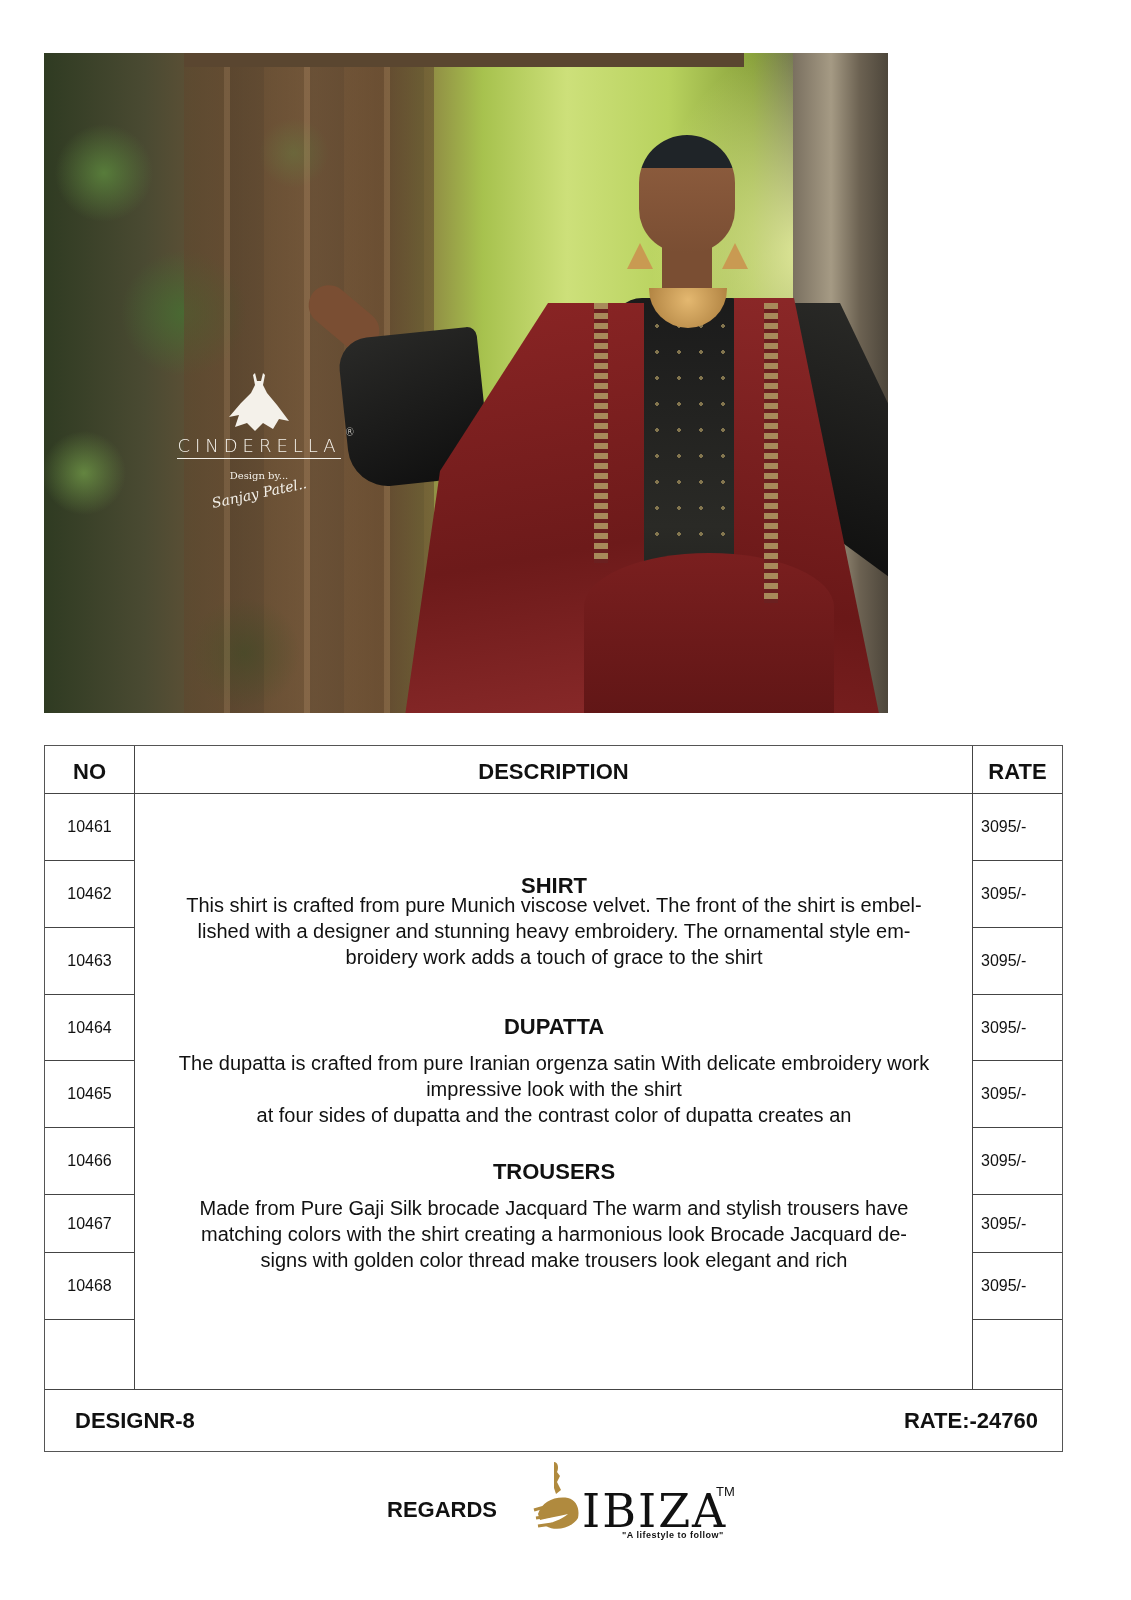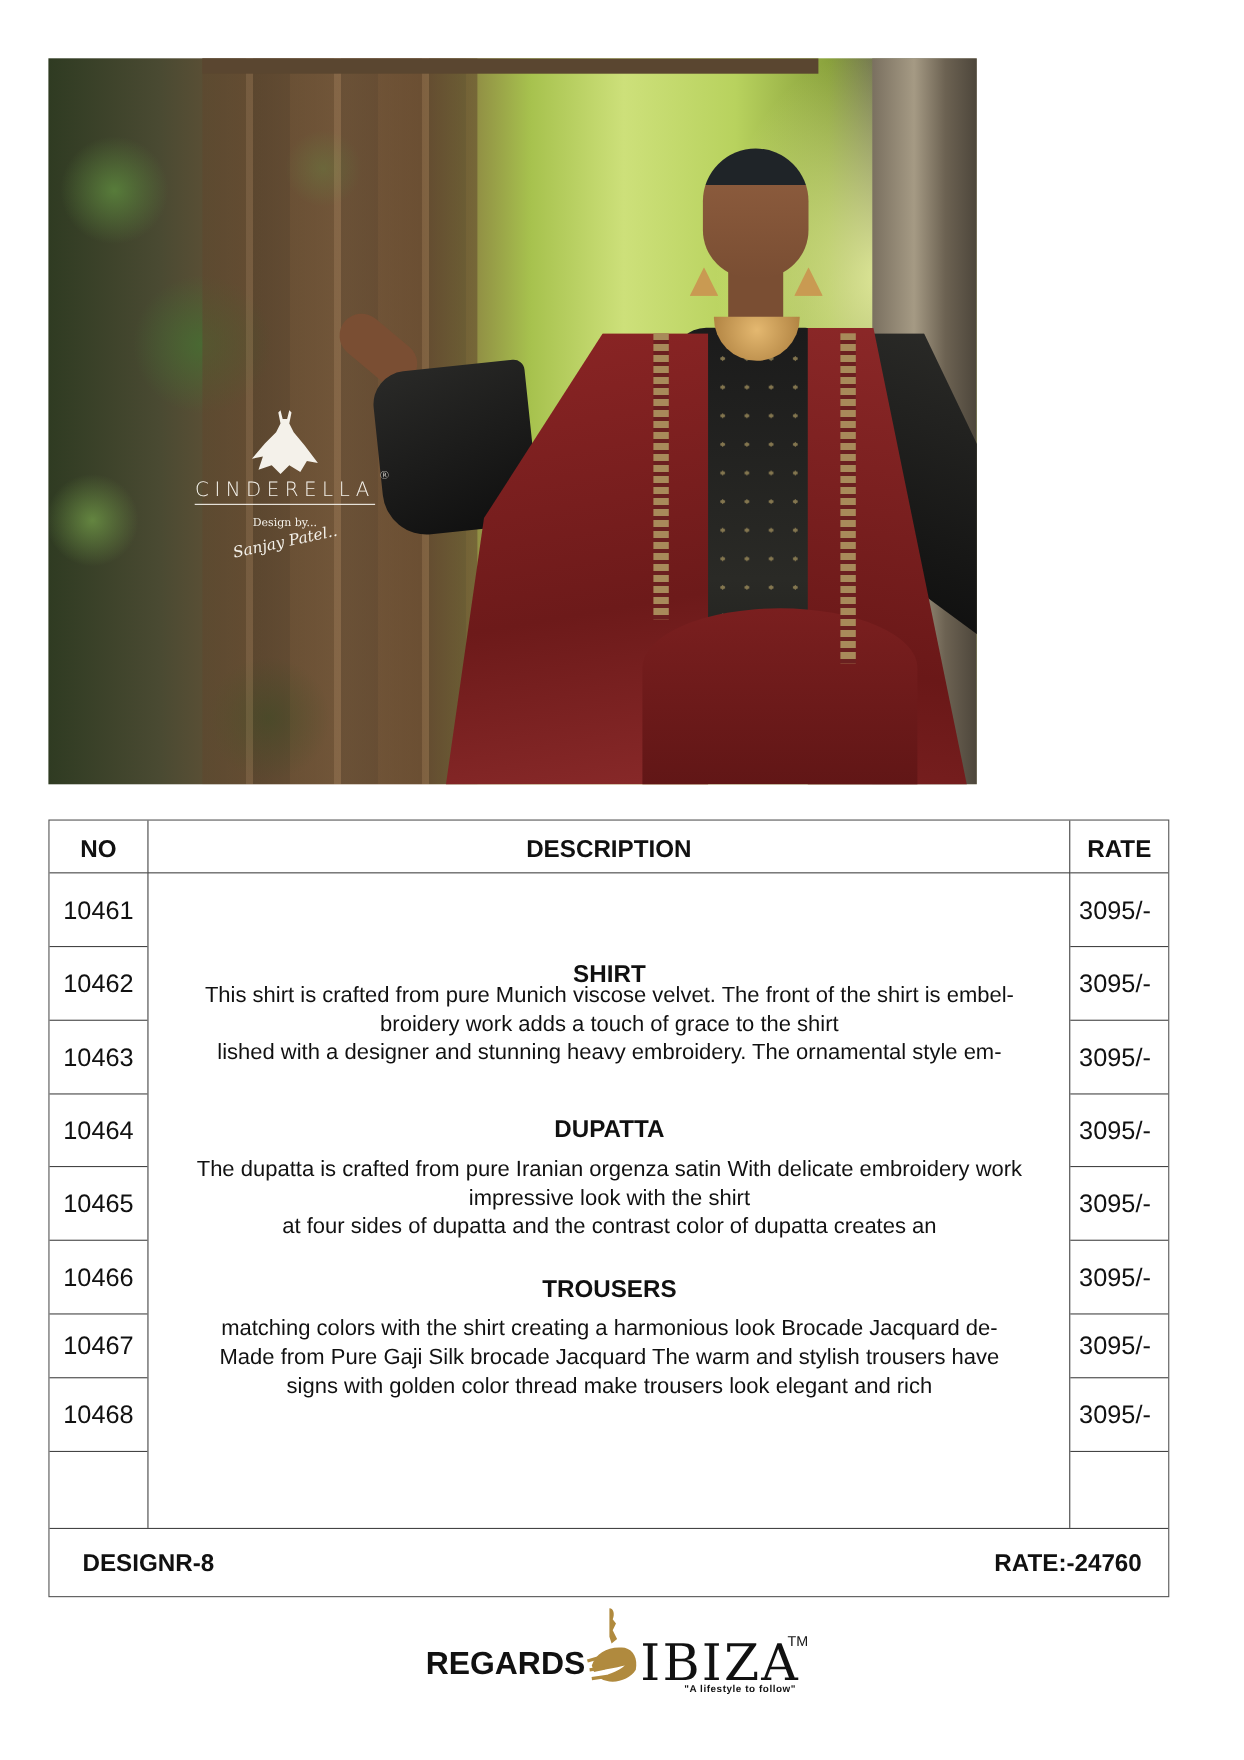--- a/index.html
+++ b/index.html
@@ -61,31 +61,31 @@
   .collection-title { position: absolute; left: 20px; top: 460px; font-family: "DejaVu Serif", serif; font-style: italic; font-size: 140px; color: #ffffff; letter-spacing: -4px; line-height: 1; text-shadow: 0 0 6px rgba(0,0,0,0.25); }
 
   
   .table { position: absolute; left: 44px; top: 745px; width: 1019px; height: 707px; border: 1px solid #555; box-sizing: border-box; }
   .col-no { position: absolute; left: 0; top: 0; width: 89px; height: 643px; border-right: 1px solid #444; }
   .col-rate { position: absolute; right: 0; top: 0; width: 89px; height: 643px; border-left: 1px solid #444; }
   .th { position: absolute; top: 0; height: 48px; line-height: 52px; font-weight: bold; font-size: 22px; text-align: center; border-bottom: 1px solid #444; box-sizing: border-box; }
   .th-no { left: 0; width: 89px; }
   .th-desc { left: 89px; width: 839px; }
   .th-rate { right: 0; width: 89px; }
-  .cell { position: absolute; left: 0; width: 89px; font-size: 23px; display: flex; align-items: center; justify-content: center; border-bottom: 1px solid #444; box-sizing: border-box; }
+  .cell { position: absolute; left: 0; width: 89px; font-size: 16px; display: flex; align-items: center; justify-content: center; border-bottom: 1px solid #444; box-sizing: border-box; }
   .col-rate .cell { justify-content: flex-start; padding-left: 8px; }
   .desc { position: absolute; left: 89px; top: 48px; width: 840px; height: 595px; text-align: center; font-size: 20px; line-height: 26px; }
   .desc-heading { position: absolute; left: 0; width: 100%; font-weight: bold; font-size: 22px; }
   .desc-body { position: absolute; width: 100%; left: 0; }
   .footer-row { position: absolute; left: 0; top: 643px; width: 100%; height: 62px; border-top: 1px solid #444; box-sizing: border-box; font-weight: bold; font-size: 22px; }
   .footer-left { position: absolute; left: 30px; top: 18px; }
   .footer-right { position: absolute; right: 24px; top: 18px; }
 
   
-  .regards { position: absolute; left: 387px; top: 1497px; font-weight: bold; font-size: 29px; text-align: center; }
+  .regards { position: absolute; left: 387px; top: 1497px; font-weight: bold; font-size: 22px; text-align: center; }
   .ibiza-mark { position: absolute; left: 532px; top: 1460px; width: 50px; height: 76px; }
   .ibiza-name { position: absolute; left: 582px; top: 1484px; font-family: "DejaVu Serif", serif; font-size: 46px; letter-spacing: 2px; color: #111; }
   .ibiza-tm { position: absolute; left: 716px; top: 1484px; font-size: 13px; font-weight: normal; }
   .ibiza-tagline { position: absolute; left: 622px; top: 1530px; font-size: 9px; font-weight: bold; letter-spacing: .5px; }
 </style>
 </head>
 <body>
 
 <div class="hero">
   <div class="foliage-left"></div>
@@ -139,35 +139,35 @@
     <div class="cell" style="top:315px;height:67px;">10465</div>
     <div class="cell" style="top:382px;height:67px;">10466</div>
     <div class="cell" style="top:449px;height:58px;">10467</div>
     <div class="cell" style="top:507px;height:67px;">10468</div>
   </div>
 
   <div class="desc">
     <div class="desc-heading" style="top:79px;text-align:center;">SHIRT</div>
     <div class="desc-body" style="top:98px;">
       <div>This shirt is crafted from pure Munich viscose velvet. The front of the shirt is embel-</div>
+      <div>lished with a designer and stunning heavy embroidery. The ornamental style em-</div>
       <div>broidery work adds a touch of grace to the shirt</div>
-      <div>lished with a designer and stunning heavy embroidery. The ornamental style em-</div>
     </div>
 
     <div class="desc-heading" style="top:220px;">DUPATTA</div>
     <div class="desc-body" style="top:256px;">
       <div>The dupatta is crafted from pure Iranian orgenza satin With delicate embroidery work</div>
       <div>impressive look with the shirt</div>
       <div>at four sides of dupatta and the contrast color of dupatta creates an</div>
     </div>
 
     <div class="desc-heading" style="top:365px;">TROUSERS</div>
     <div class="desc-body" style="top:401px;">
+      <div>Made from Pure Gaji Silk brocade Jacquard The warm and stylish trousers have</div>
       <div>matching colors with the shirt creating a harmonious look Brocade Jacquard de-</div>
-      <div>Made from Pure Gaji Silk brocade Jacquard The warm and stylish trousers have</div>
       <div>signs with golden color thread make trousers look elegant and rich</div>
     </div>
   </div>
 
   <div class="col-rate">
     <div class="cell" style="top:48px;height:67px;">3095/-</div>
     <div class="cell" style="top:115px;height:67px;">3095/-</div>
     <div class="cell" style="top:182px;height:67px;">3095/-</div>
     <div class="cell" style="top:249px;height:66px;">3095/-</div>
     <div class="cell" style="top:315px;height:67px;">3095/-</div>

